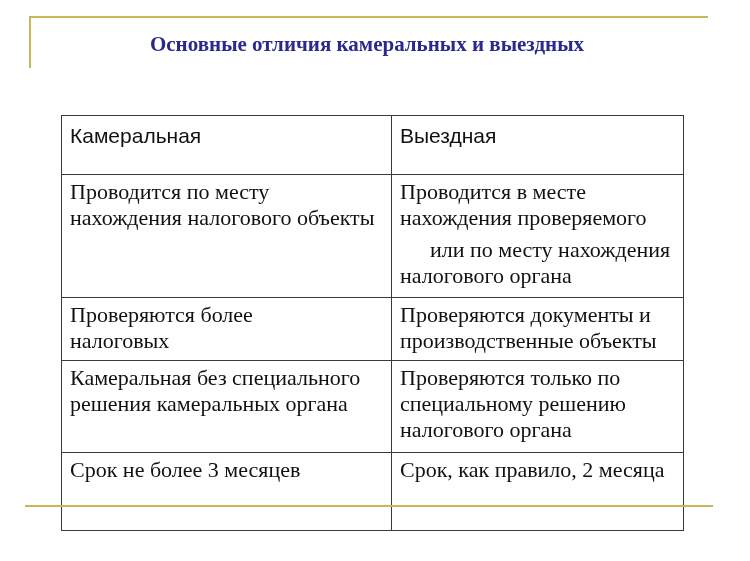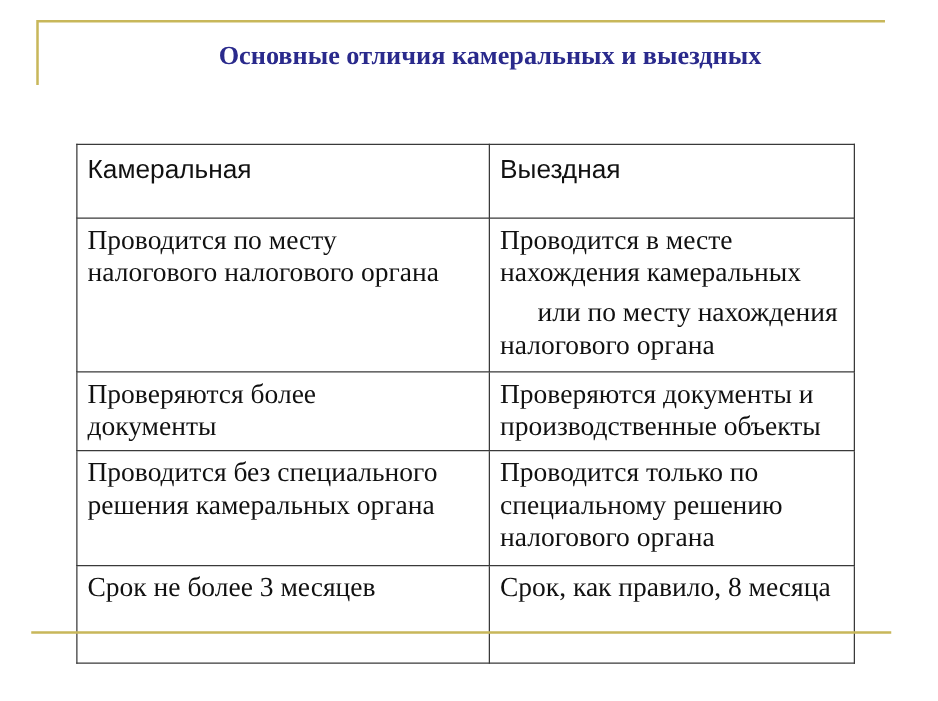--- a/index.html
+++ b/index.html
@@ -3,21 +3,21 @@
   <meta charset="utf-8">
   <style>
     html, body { margin: 0; padding: 0; }
     body {
       width: 750px; height: 561px; position: relative; overflow: hidden;
       background: #ffffff;
     }
     .gold-h { position: absolute; height: 2px; background: #c8b75a; }
     .gold-v { position: absolute; width: 2px; background: #c8b75a; }
     .title {
-      position: absolute; left: 87px; top: 30px; width: 610px;
+      position: absolute; left: 62px; top: 30px; width: 610px;
       text-align: center;
       font-family: "Liberation Serif", serif; font-weight: bold;
       font-size: 21px; line-height: 28px; color: #2a2a8c;
     }
     .title span { display: block; }
     table.cmp {
       position: absolute; left: 61px; top: 115px;
       width: 623px; border-collapse: collapse;
     }
     table.cmp td, table.cmp th {
@@ -52,54 +52,54 @@
 
 <table class="cmp">
   <tbody>
       <tr>
     <th class="col1">Камеральная</th>
     <th>Выездная</th>
   </tr>
   <tr class="r1">
     <td>
       <span class="cell-line">Проводится по месту</span>
-      <span class="cell-line">налогового налогового органа</span>
+      <span class="cell-line">нахождения налогового объекты</span>
     </td>
     <td>
       <span class="cell-line">Проводится в месте</span>
-      <span class="cell-line">нахождения камеральных</span>
+      <span class="cell-line">нахождения проверяемого</span>
       <span class="cell-line gap">или по месту нахождения</span>
       <span class="cell-line">налогового органа</span>
     </td>
   </tr>
   <tr class="r2">
     <td>
       <span class="cell-line">Проверяются более</span>
-      <span class="cell-line">документы</span>
+      <span class="cell-line">налоговых</span>
     </td>
     <td>
       <span class="cell-line">Проверяются документы и</span>
       <span class="cell-line">производственные объекты</span>
     </td>
   </tr>
   <tr class="r3">
     <td>
-      <span class="cell-line">Проводится без специального</span>
+      <span class="cell-line">Камеральная без специального</span>
       <span class="cell-line">решения камеральных органа</span>
     </td>
     <td>
-      <span class="cell-line">Проводится только по</span>
+      <span class="cell-line">Проверяются только по</span>
       <span class="cell-line">специальному решению</span>
       <span class="cell-line">налогового органа</span>
     </td>
   </tr>
   <tr class="r4">
     <td>
       <span class="cell-line">Срок не более 3 месяцев</span>
     </td>
     <td>
-      <span class="cell-line">Срок, как правило, 8 месяца</span>
+      <span class="cell-line">Срок, как правило, 2 месяца</span>
     </td>
   </tr>
 </tbody>
   </table>
 
 <div class="gold-h" style="left:25px; top:505px; width:688px;"></div>
 
 </body></html>

